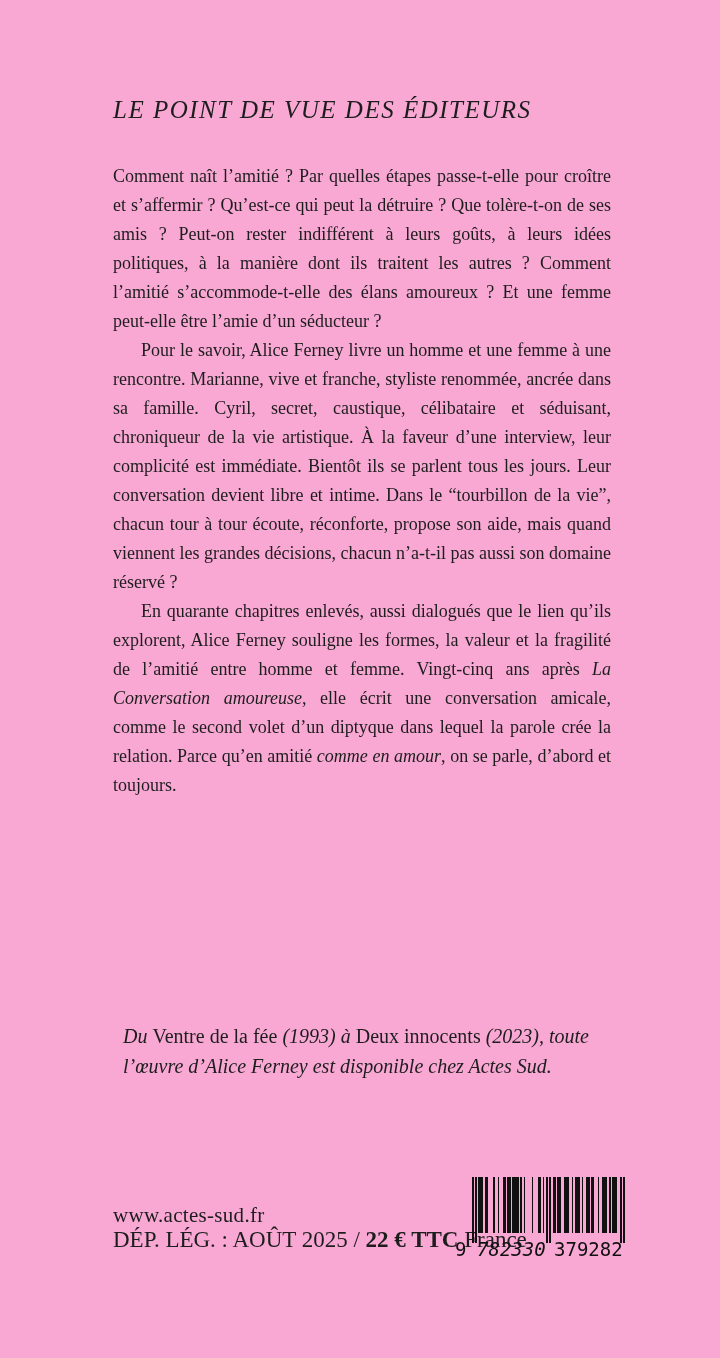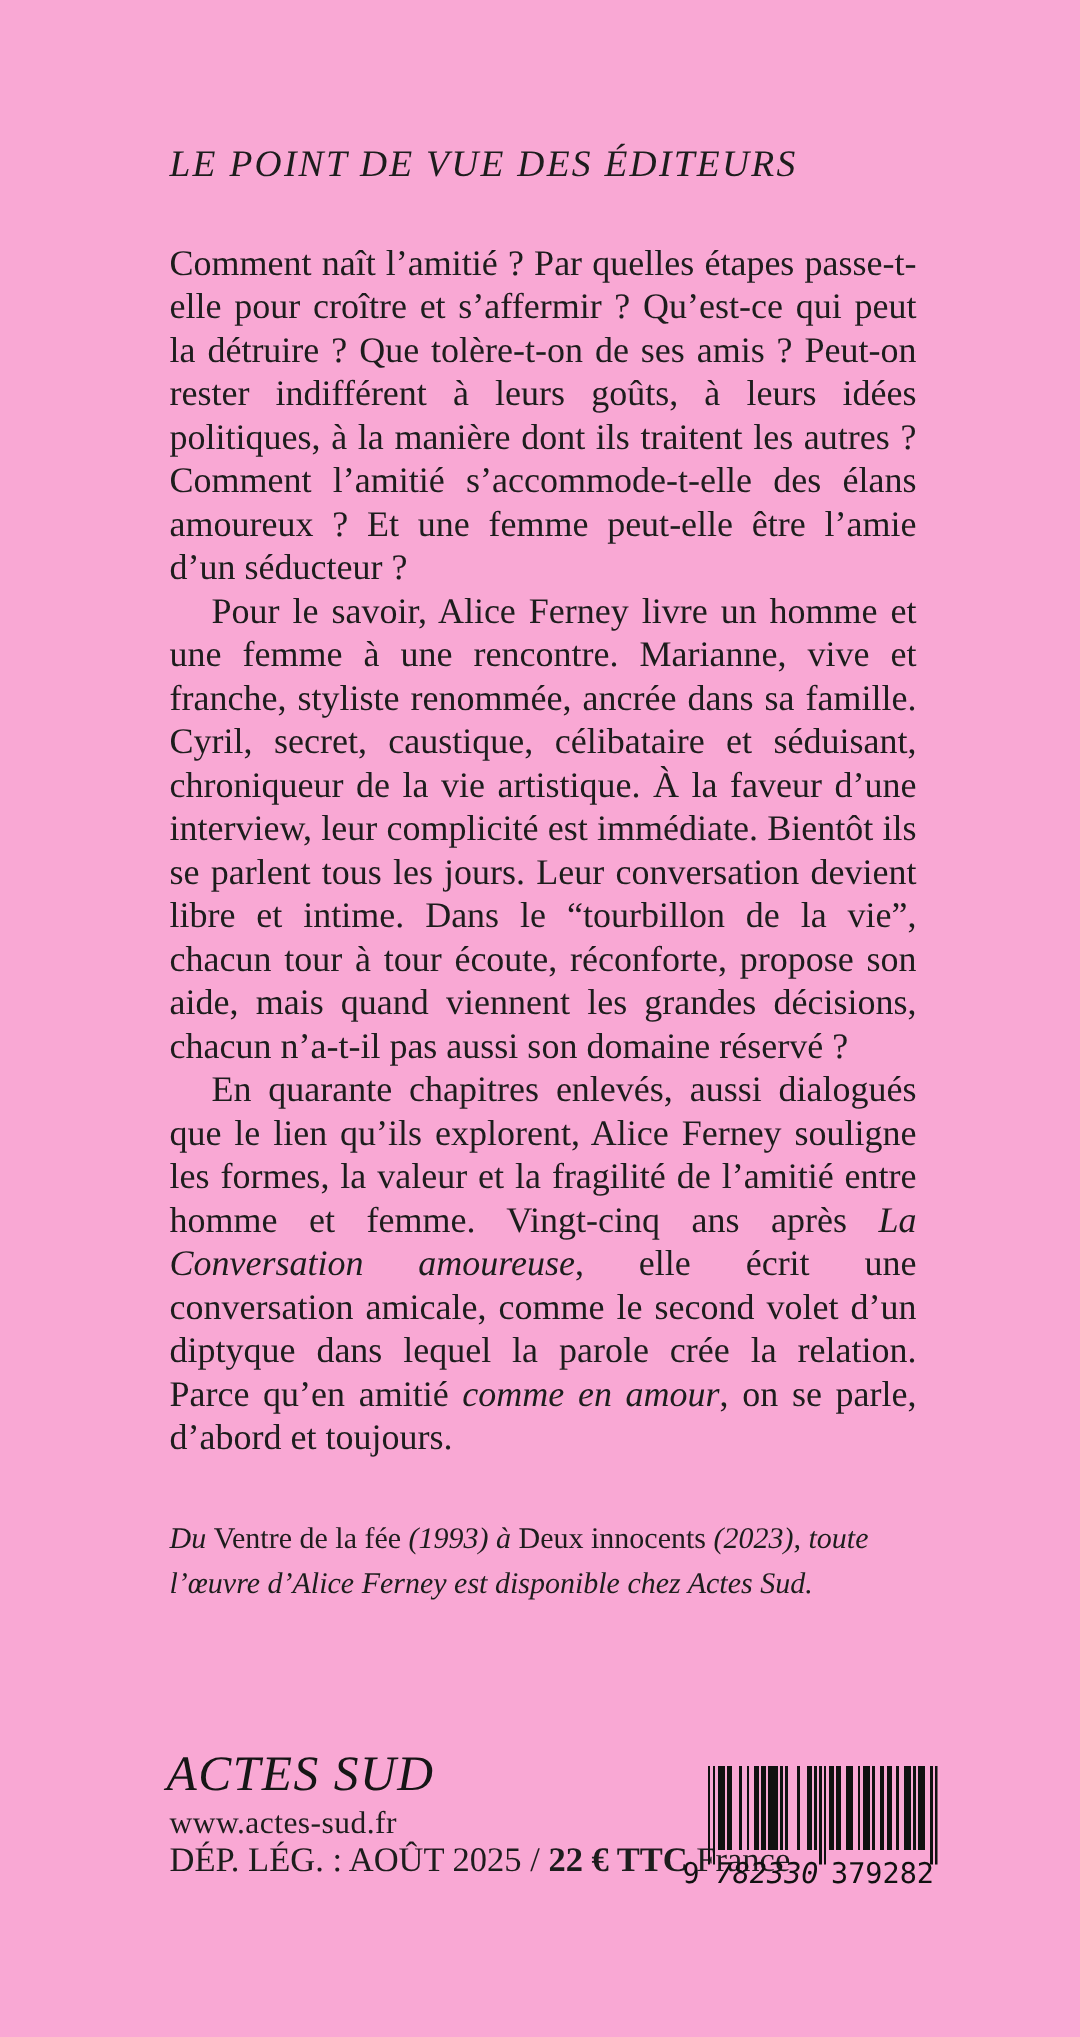--- a/index.html
+++ b/index.html
@@ -12,28 +12,28 @@
     color:#1d1d1d;
     overflow:hidden;
   }
   .heading{
     position:absolute;left:113px;top:96px;
     font-size:25px;font-style:italic;font-weight:normal;
     letter-spacing:1.5px;margin:0;color:#1d1d1d;
   }
   .body-text{
     position:absolute;left:113px;top:162px;width:498px;
-    font-size:24px;line-height:29px;text-align:justify;
+    font-size:18px;line-height:29px;text-align:justify;
   }
   .body-text p{margin:0;}
   .body-text p.indent{text-indent:28px;}
   .body-text i{font-style:italic;}
   .note{
     position:absolute;left:113px;top:1011px;width:512px;
-    font-size:20px;line-height:30px;font-style:italic;margin:0;
+    font-size:20px;line-height:30px;font-style:italic;margin:10px;
   }
   .note .rm{font-style:normal;}
   .credit{
     position:absolute;left:113px;top:1124px;
     font-size:16.5px;letter-spacing:0.2px;margin:0;
   }
   .logo{
     position:absolute;left:111px;top:1165px;
     font-size:33px;font-style:italic;font-weight:normal;
     letter-spacing:1px;margin:0;color:#161616;
@@ -69,21 +69,20 @@
 
   <div class="body-text">
     <p>Comment naît l’amitié&nbsp;? Par quelles étapes passe-t-elle pour croître et s’affermir&nbsp;? Qu’est-ce qui peut la détruire&nbsp;? Que tolère-t-on de ses amis&nbsp;? Peut-on rester indifférent à leurs goûts, à leurs idées politiques, à la manière dont ils traitent les autres&nbsp;? Comment l’amitié s’accommode-t-elle des élans amoureux&nbsp;? Et une femme peut-elle être l’amie d’un séducteur&nbsp;?</p>
     <p class="indent">Pour le savoir, Alice Ferney livre un homme et une femme à une rencontre. Marianne, vive et franche, styliste renommée, ancrée dans sa famille. Cyril, secret, caustique, célibataire et séduisant, chroniqueur de la vie artistique. À la faveur d’une interview, leur complicité est immédiate. Bientôt ils se parlent tous les jours. Leur conversation devient libre et intime. Dans le “tourbillon de la vie”, chacun tour à tour écoute, réconforte, propose son aide, mais quand viennent les grandes décisions, chacun n’a-t-il pas aussi son domaine réservé&nbsp;?</p>
     <p class="indent"><span>En quarante chapitres enlevés, aussi dialogués que le lien qu’ils explorent, Alice Ferney souligne les formes, la valeur et la fragilité de l’amitié entre homme et femme. Vingt-cinq ans après </span><i>La Conversation amoureuse</i><span>, elle écrit une conversation amicale, comme le second volet d’un diptyque dans lequel la parole crée la relation. Parce qu’en amitié </span><i>comme en amour</i><span>, on se parle, d’abord et toujours.</span></p>
   </div>
 
   <p class="note"><i>Du </i><span class="rm">Ventre de la fée </span><i>(1993) à </i><span class="rm">Deux innocents </span><i>(2023), toute l’œuvre d’Alice Ferney est disponible chez Actes Sud.</i></p>
 
 
-  <p class="logo">ACTES SUD</p>
   <p class="website">www.actes-sud.fr</p>
   <p class="legal"><span>DÉP. LÉG.&nbsp;: AOÛT 2025 / </span><b>22 € TTC</b><span> France</span></p>
 
   <div class="barcode">
     <svg width="153" height="66" viewBox="0 0 95 66" preserveAspectRatio="none" shape-rendering="crispEdges">
         <rect x="0" y="0" width="1" height="66"></rect>
         <rect x="2" y="0" width="1" height="66"></rect>
         <rect x="4" y="0" width="1" height="56"></rect>
         <rect x="5" y="0" width="1" height="56"></rect>
         <rect x="6" y="0" width="1" height="56"></rect>

